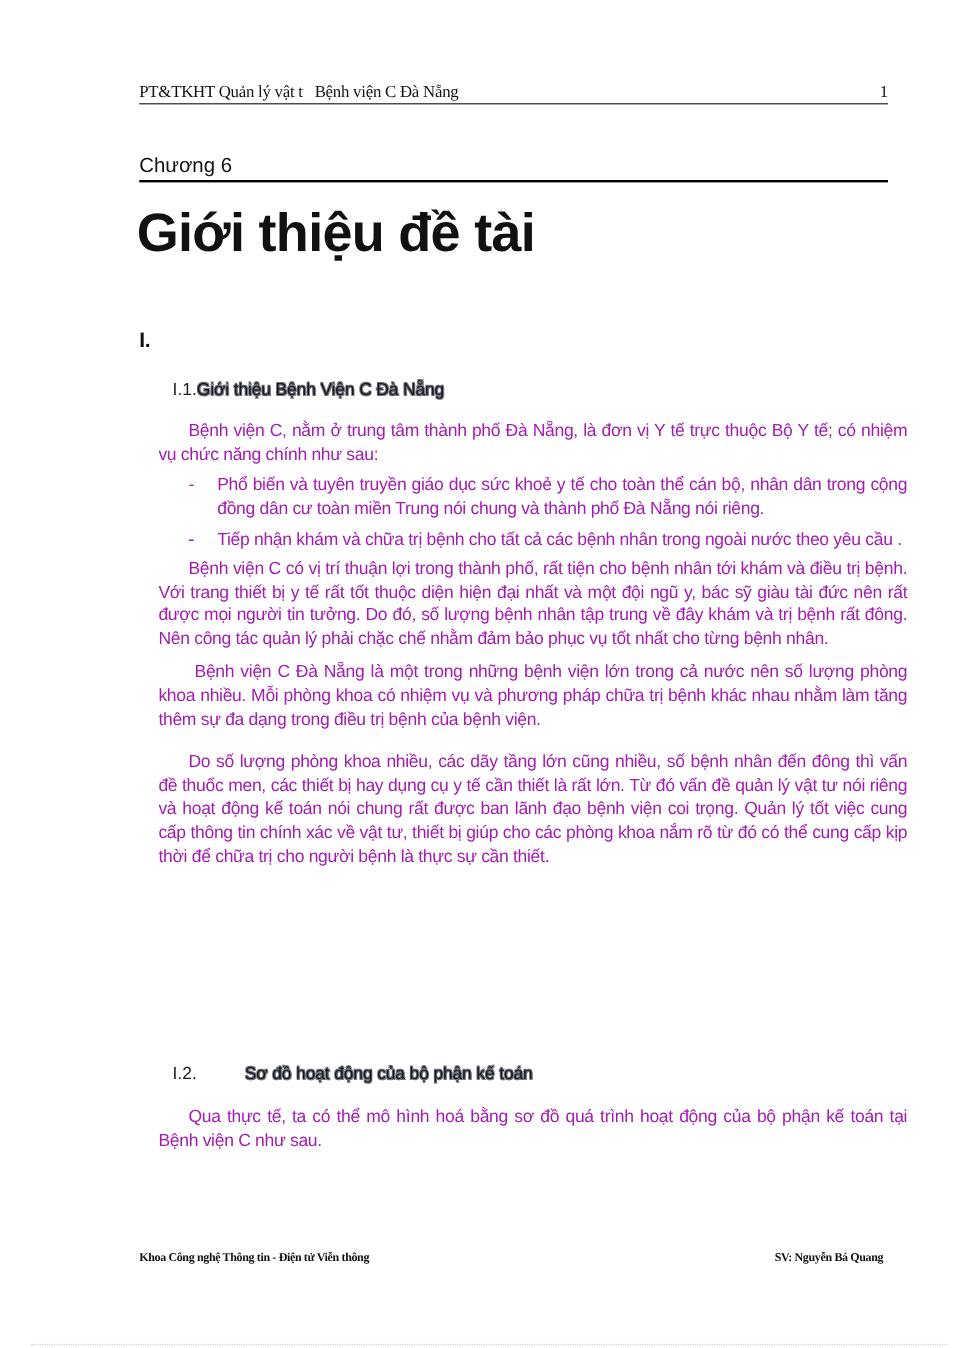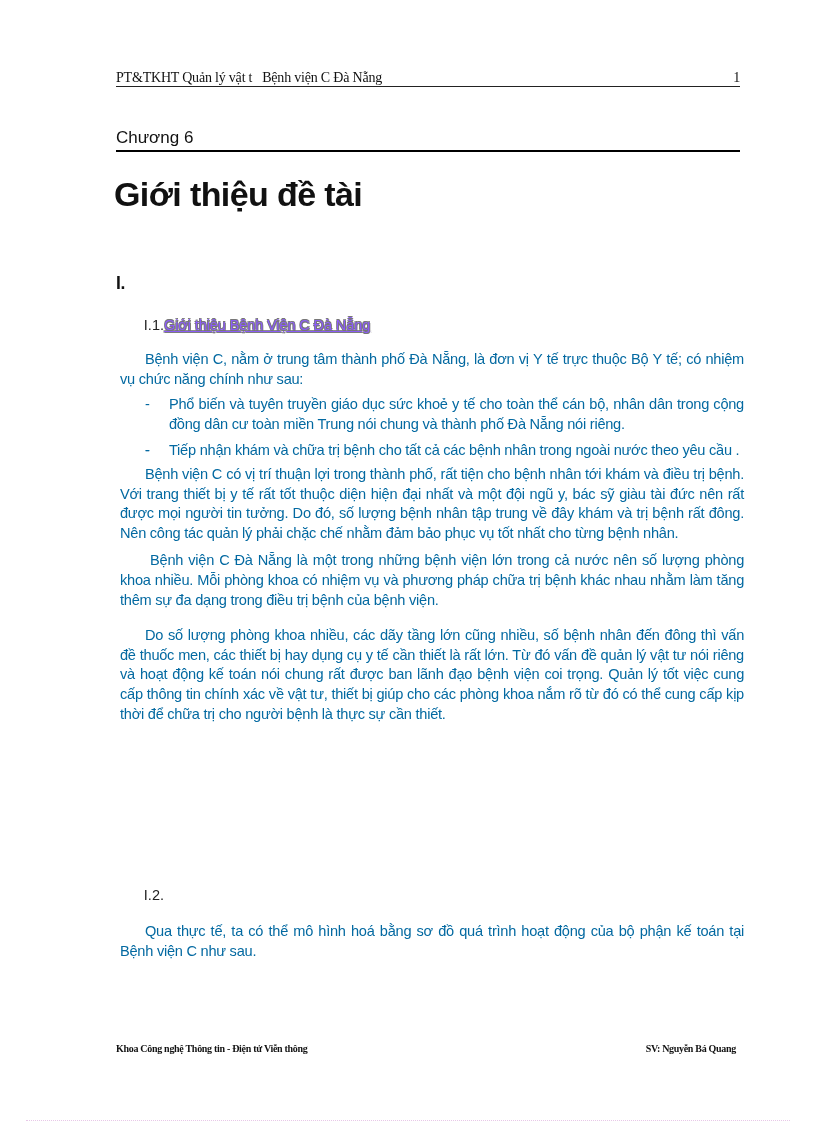--- a/index.html
+++ b/index.html
@@ -47,21 +47,21 @@
       font-family: "Liberation Sans", sans-serif;
       font-size: 17px;
       line-height: 20px;
     }
     .chapter-title {
       position: absolute;
       left: 114px;
       top: 172px;
       font-family: "Liberation Sans", sans-serif;
       font-weight: bold;
-      font-size: 34px;
+      font-size: 45px;
       line-height: 44px;
       letter-spacing: -0.6px;
     }
     .section-heading {
       position: absolute;
       left: 116px;
       top: 272px;
       width: 624px;
       font-family: "Liberation Sans", sans-serif;
       font-weight: bold;
@@ -76,39 +76,38 @@
       left: 116px;
       width: 624px;
       font-family: "Liberation Sans", sans-serif;
       font-size: 14.5px;
       line-height: 18px;
       display: flex;
       color: #222;
     }
     .subsection-heading .num { width: 48px; text-align: right; }
     .subsection-heading .title {
-      color: #8b5cf6;
+      color: #0f172a;
       text-shadow:
         -0.6px -0.6px 0 #777,
          0.6px -0.6px 0 #777,
         -0.6px  0.6px 0 #777,
          0.6px  0.6px 0 #777,
          1px 1px 0 #999;
       letter-spacing: -0.1px;
-      text-decoration: underline;
     }
     .body-block {
       position: absolute;
-      left: 120px;
+      left: 132px;
       width: 624px;
       font-family: "Liberation Sans", sans-serif;
       font-size: 14.6px;
       line-height: 19.6px;
       text-align: justify;
-      color: #0369a1;
+      color: #a21caf;
       letter-spacing: -0.25px;
     }
     .para {
       margin: 0;
       text-indent: 25px;
     }
     .bullets {
       margin: 0;
       padding: 0;
       list-style: none;
@@ -185,20 +184,21 @@
       </li>
     </ul>
 
     <p class="para" style="margin-bottom: 8px;">Bệnh viện C có vị trí thuận lợi trong thành phố, rất tiện cho bệnh nhân tới khám và điều trị bệnh. Với trang thiết bị y tế rất tốt thuộc diện hiện đại nhất và một đội ngũ y, bác sỹ giàu tài đức nên rất được mọi người tin tưởng. Do đó, số lượng bệnh nhân tập trung về đây khám và trị bệnh rất đông. Nên công tác quản lý phải chặc chế nhằm đảm bảo phục vụ tốt nhất cho từng bệnh nhân.</p>
     <p class="para" style="margin-bottom: 16px; white-space: pre-wrap;"> Bệnh viện C Đà Nẵng là một trong những bệnh viện lớn trong cả nước nên số lượng phòng khoa nhiều. Mỗi phòng khoa có nhiệm vụ và phương pháp chữa trị bệnh khác nhau nhằm làm tăng thêm sự đa dạng trong điều trị bệnh của bệnh viện.</p>
     <p class="para">Do số lượng phòng khoa nhiều, các dãy tầng lớn cũng nhiều, số bệnh nhân đến đông thì vấn đề thuốc men, các thiết bị hay dụng cụ y tế cần thiết là rất lớn. Từ đó vấn đề quản lý vật tư nói riêng và hoạt động kế toán nói chung rất được ban lãnh đạo bệnh viện coi trọng. Quản lý tốt việc cung cấp thông tin chính xác về vật tư, thiết bị giúp cho các phòng khoa nắm rõ từ đó có thể cung cấp kịp thời để chữa trị cho người bệnh là thực sự cần thiết.</p>
   </div>
 
   <div class="subsection-heading" style="top: 886px; gap: 40px;">
     <span class="num">I.2.</span>
+    <span class="title">Sơ đồ hoạt động của bộ phận kế toán</span>
   </div>
 
   <div class="body-block" style="top: 922px;">
     <p class="para">Qua thực tế, ta có thể mô hình  hoá bằng sơ đồ quá trình  hoạt động của bộ phận kế toán tại Bệnh viện C như sau.</p>
   </div>
 
   <div class="running-footer">
     <span>Khoa Công nghệ Thông tin - Điện tử Viễn thông</span>
     <span>SV: Nguyễn Bá Quang</span>
   </div>

